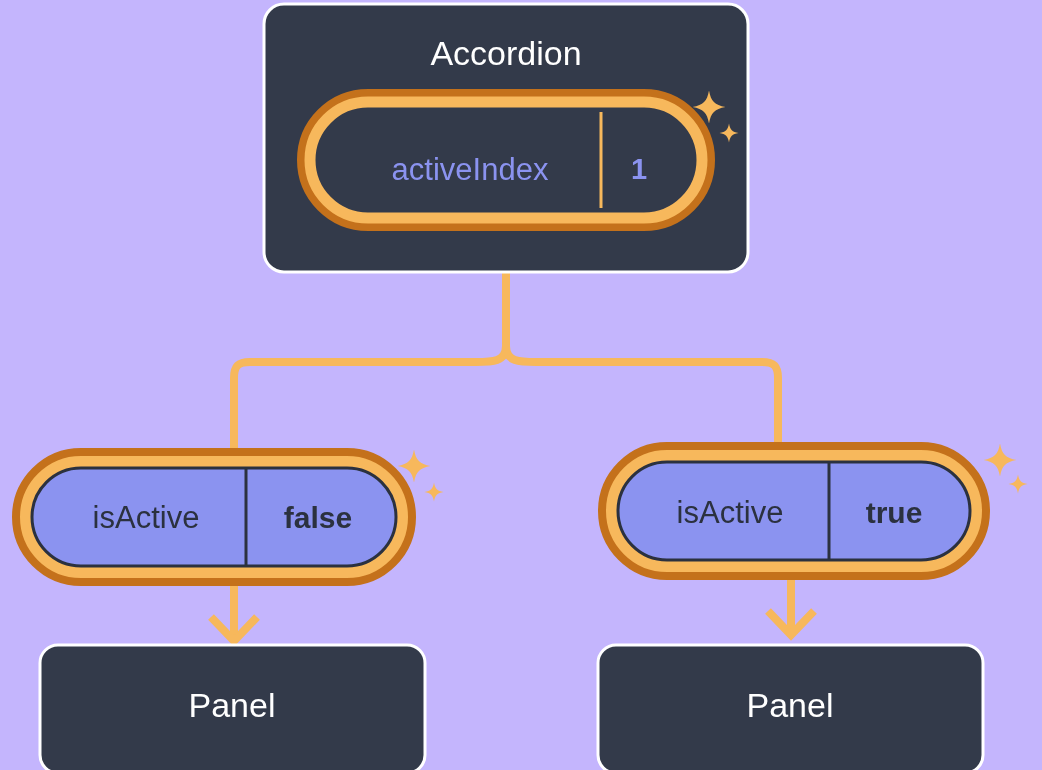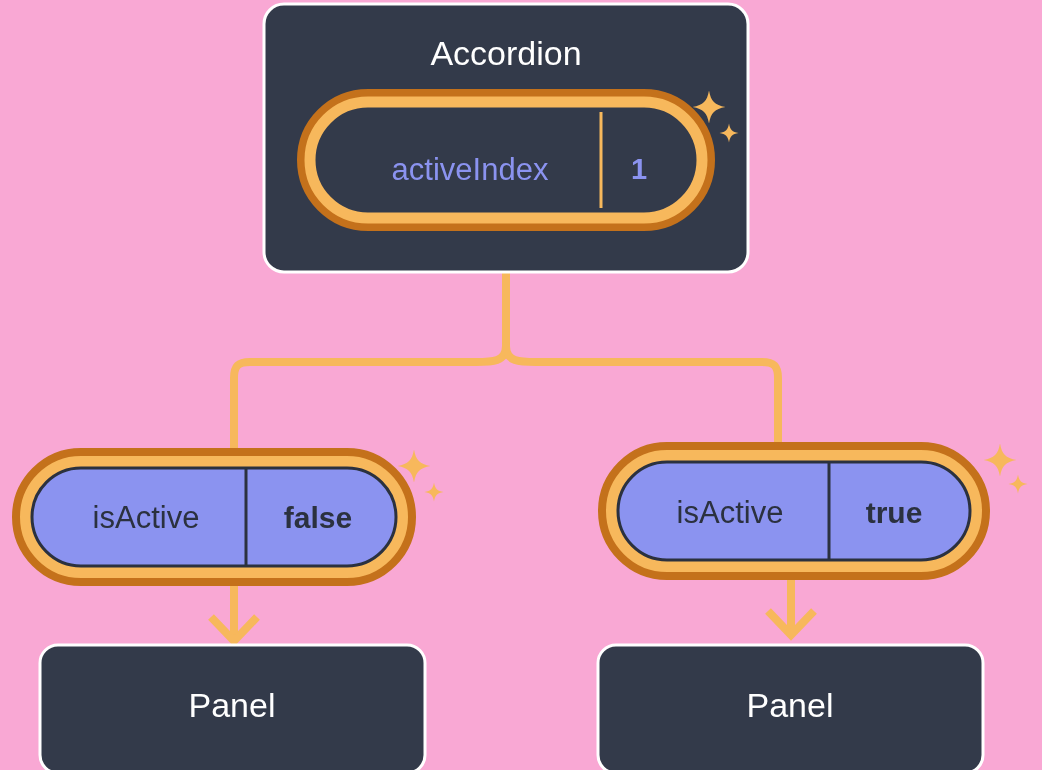--- a/index.html
+++ b/index.html
@@ -10,21 +10,21 @@
   body {
     width: 1042px;
     height: 770px;
     overflow: hidden;
     font-family: "Liberation Sans", sans-serif;
   }
   #stage {
     position: relative;
     width: 1042px;
     height: 770px;
-    background: #f9a8d4;
+    background: #c4b5fd;
     text-decoration: underline;
   }
   #diagram {
     position: absolute;
     inset: 0;
     display: block;
   }
   .node-title {
     font-family: "Liberation Sans", sans-serif;
     font-size: 34px;

